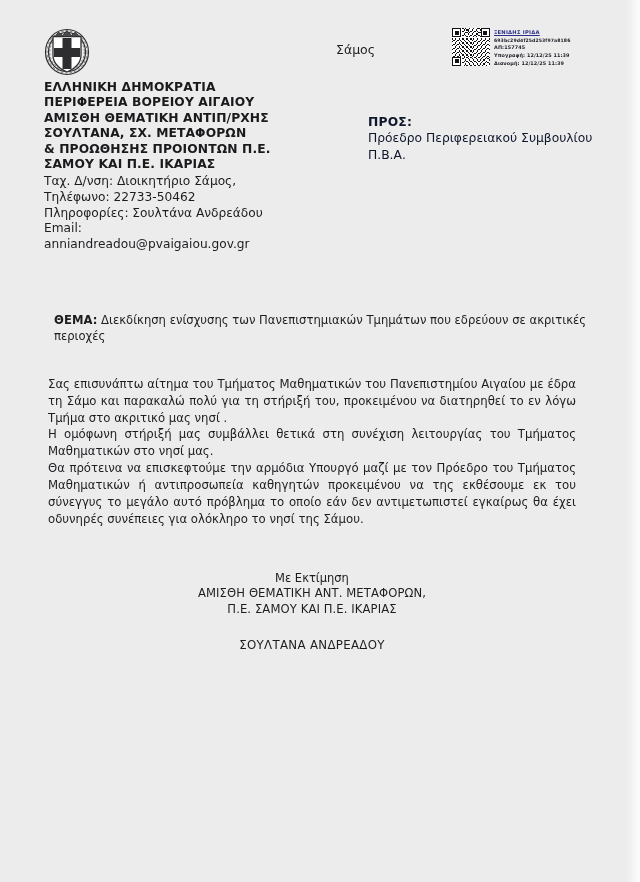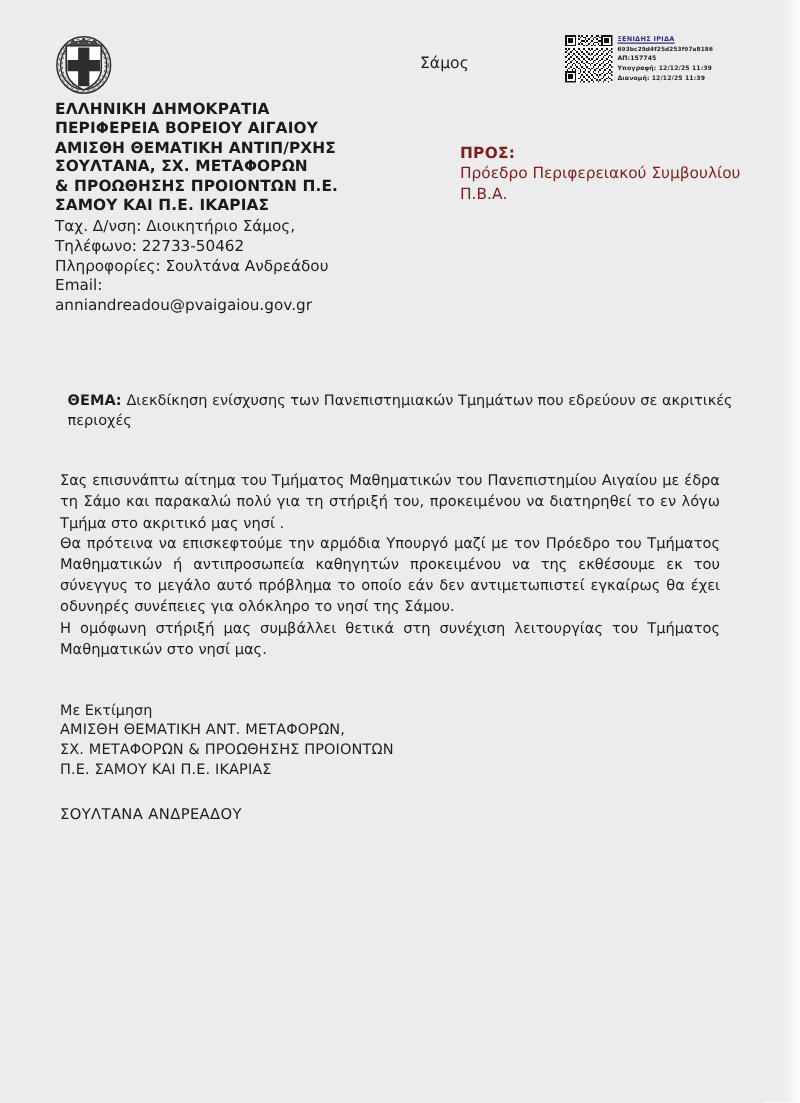--- a/index.html
+++ b/index.html
@@ -84,21 +84,21 @@
     color: #1d1d20;
   }
 
   .recipient-block {
     position: absolute;
     left: 330px;
     top: 88px;
     width: 250px;
     font-size: 12.3px;
     line-height: 1.34;
-    color: #7f1d1d;
+    color: #0f172a;
   }
   .recipient-block .to-label {
     font-weight: bold;
     letter-spacing: 0.2px;
   }
 
   
   .stamp {
     position: absolute;
     left: 414px;
@@ -165,24 +165,24 @@
     color: #1d1d20;
     text-align: justify;
     text-justify: inter-word;
   }
   .body-text p {
     margin: 0;
   }
 
   
   .closing {
-    margin-top: 33px;
+    margin-top: 43px;
     margin-left: 10px;
     width: 528px;
-    text-align: left;
+    text-align: center;
     color: #1d1d20;
   }
   .closing .regards {
     font-size: 11.5px;
     line-height: 1.38;
   }
   .closing .office {
     font-size: 11.6px;
     line-height: 1.38;
     letter-spacing: 0.1px;
@@ -500,26 +500,25 @@
         </div>
       </div>
     </div>
 
     <div class="subject">
       <span class="subject-label">ΘΕΜΑ:</span><span> Διεκδίκηση ενίσχυσης των Πανεπιστημιακών Τμημάτων που εδρεύουν σε ακριτικές περιοχές</span>
     </div>
 
     <div class="body-text">
       <p>Σας επισυνάπτω αίτημα του Τμήματος Μαθηματικών του Πανεπιστημίου Αιγαίου με έδρα τη Σάμο και παρακαλώ πολύ για τη στήριξή του, προκειμένου να διατηρηθεί το εν λόγω Τμήμα στο ακριτικό μας νησί .</p>
+      <p>Η ομόφωνη στήριξή μας συμβάλλει θετικά στη συνέχιση λειτουργίας του Τμήματος Μαθηματικών στο νησί μας.</p>
       <p>Θα πρότεινα να επισκεφτούμε την αρμόδια Υπουργό μαζί με τον Πρόεδρο του Τμήματος Μαθηματικών ή αντιπροσωπεία καθηγητών προκειμένου να της εκθέσουμε εκ του σύνεγγυς το μεγάλο αυτό πρόβλημα το οποίο εάν δεν αντιμετωπιστεί εγκαίρως θα έχει οδυνηρές συνέπειες για ολόκληρο το νησί της Σάμου.</p>
-      <p>Η ομόφωνη στήριξή μας συμβάλλει θετικά στη συνέχιση λειτουργίας του Τμήματος Μαθηματικών στο νησί μας.</p>
     </div>
 
     <div class="closing">
       <div class="regards">Με Εκτίμηση</div>
       <div class="office">ΑΜΙΣΘΗ ΘΕΜΑΤΙΚΗ ΑΝΤ. ΜΕΤΑΦΟΡΩΝ,</div>
-      <div class="office">ΣΧ. ΜΕΤΑΦΟΡΩΝ &amp; ΠΡΟΩΘΗΣΗΣ ΠΡΟΙΟΝΤΩΝ</div>
       <div class="office">Π.Ε. ΣΑΜΟΥ ΚΑΙ Π.Ε. ΙΚΑΡΙΑΣ</div>
       <div class="signer">ΣΟΥΛΤΑΝΑ ΑΝΔΡΕΑΔΟΥ</div>
     </div>
 
   </div>
 </div>
 
 </body></html>

